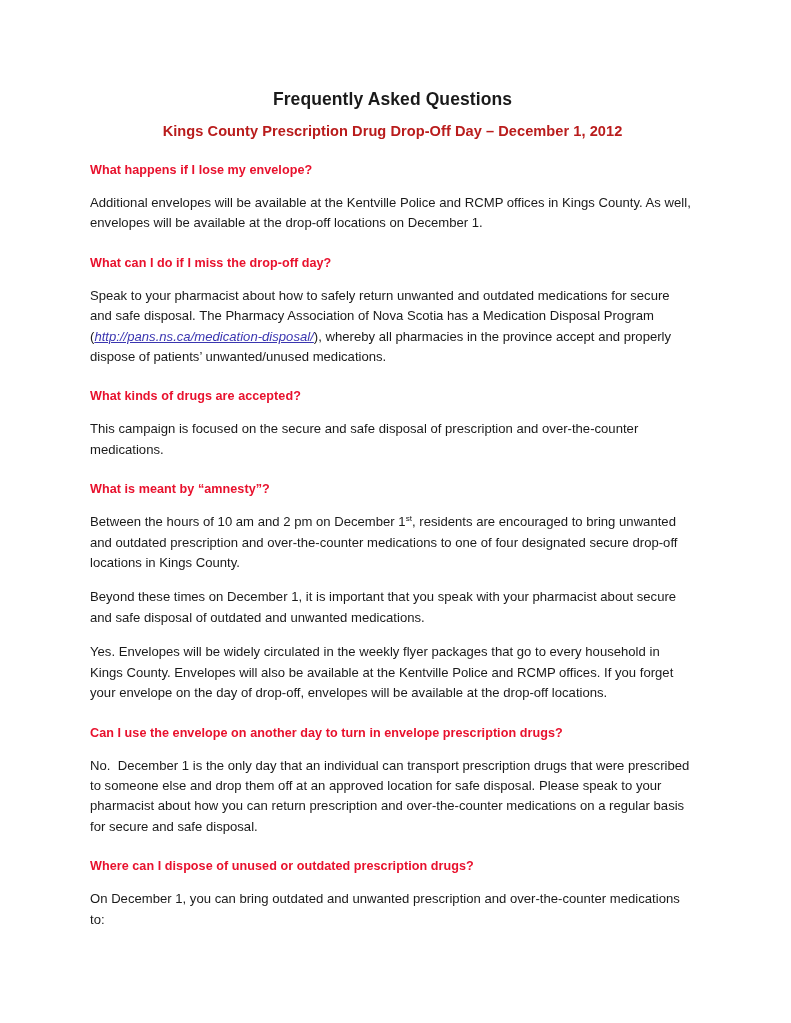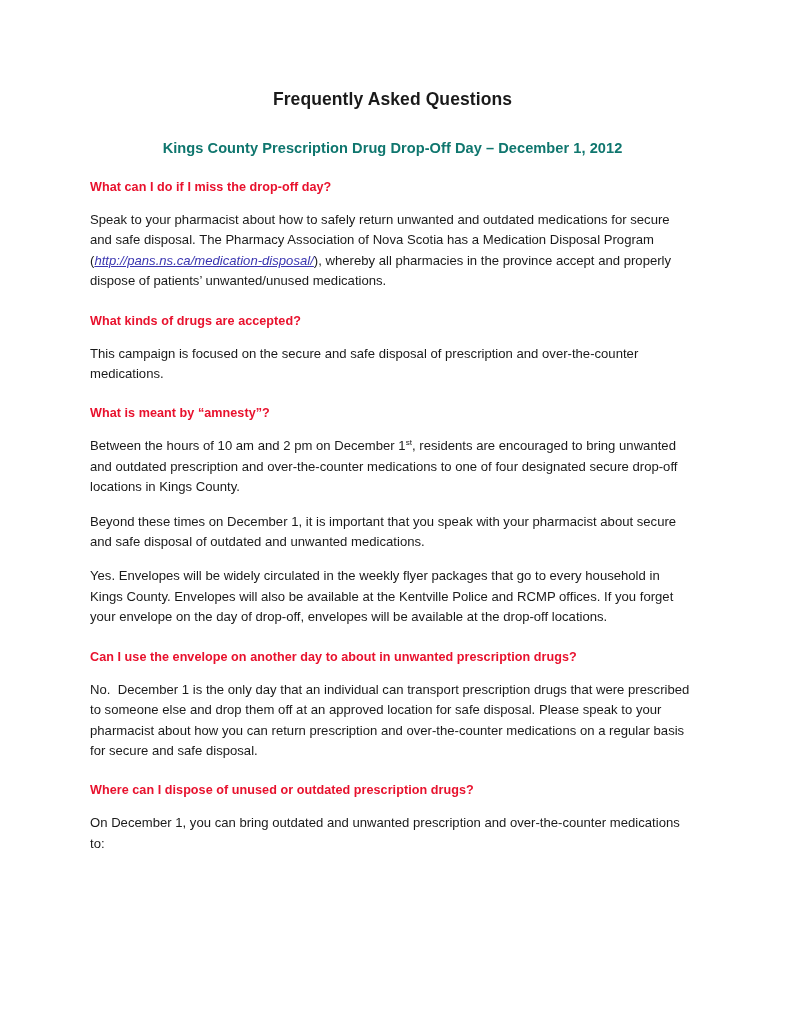--- a/index.html
+++ b/index.html
@@ -28,22 +28,22 @@
     font-weight: bold;
     color: #1a1a1a;
     margin: 0 0 0 0;
     letter-spacing: 0.1px;
     line-height: 22px;
   }
   .doc-subtitle {
     text-align: center;
     font-size: 14.6px;
     font-weight: bold;
-    color: #0f766e;
-    margin: 28px 0 0 0;
+    color: #b91c1c;
+    margin: 11px 0 0 0;
     line-height: 20px;
     letter-spacing: 0.05px;
   }
   .qa-block {
     margin: 0;
   }
   .question {
     font-size: 12.6px;
     font-weight: bold;
     color: #e8112d;
@@ -79,20 +79,24 @@
 </style>
 </head>
 <body>
 
 <div class="page">
 
   <h1 class="doc-title">Frequently Asked Questions</h1>
 
   <h2 class="doc-subtitle">Kings County Prescription Drug Drop-Off Day – December 1, 2012</h2>
 
+  <section class="qa-block">
+    <p class="question">What happens if I lose my envelope?</p>
+    <p class="answer">Additional envelopes will be available at the Kentville Police and RCMP offices in Kings County. As well, envelopes will be available at the drop-off locations on December 1.</p>
+  </section>
 
   <section class="qa-block">
     <p class="question">What can I do if I miss the drop-off day?</p>
     <p class="answer"><span>Speak to your pharmacist about how to safely return unwanted and outdated medications for secure and safe disposal. The Pharmacy Association of Nova Scotia has a Medication Disposal Program (</span><a class="doclink" href="#">http://pans.ns.ca/medication-disposal/</a><span>), whereby all pharmacies in the province accept and properly dispose of patients’ unwanted/unused medications.</span></p>
   </section>
 
   <section class="qa-block">
     <p class="question">What kinds of drugs are accepted?</p>
     <p class="answer">This campaign is focused on the secure and safe disposal of prescription and over-the-counter medications.</p>
   </section>
@@ -101,21 +105,21 @@
     <p class="question">What is meant by “amnesty”?</p>
     <p class="answer"><span>Between the hours of 10 am and 2 pm on December 1</span><sup>st</sup><span>, residents are encouraged to bring unwanted and outdated prescription and over-the-counter medications to one of four designated secure drop-off locations in Kings County.</span></p>
     <p class="answer">Beyond these times on December 1, it is important that you speak with your pharmacist about secure and safe disposal of outdated and unwanted medications.</p>
   </section>
 
   <section class="qa-block">
     <p class="answer">Yes. Envelopes will be widely circulated in the weekly flyer packages that go to every household in Kings County. Envelopes will also be available at the Kentville Police and RCMP offices. If you forget your envelope on the day of drop-off, envelopes will be available at the drop-off locations.</p>
   </section>
 
   <section class="qa-block">
-    <p class="question">Can I use the envelope on another day to about in unwanted prescription drugs?</p>
+    <p class="question">Can I use the envelope on another day to turn in envelope prescription drugs?</p>
     <p class="answer nowrap-space">No.  December 1 is the only day that an individual can transport prescription drugs that were prescribed to someone else and drop them off at an approved location for safe disposal. Please speak to your pharmacist about how you can return prescription and over-the-counter medications on a regular basis for secure and safe disposal.</p>
   </section>
 
   <section class="qa-block">
     <p class="question">Where can I dispose of unused or outdated prescription drugs?</p>
     <p class="answer">On December 1, you can bring outdated and unwanted prescription and over-the-counter medications to:</p>
   </section>
 
 </div>
 

